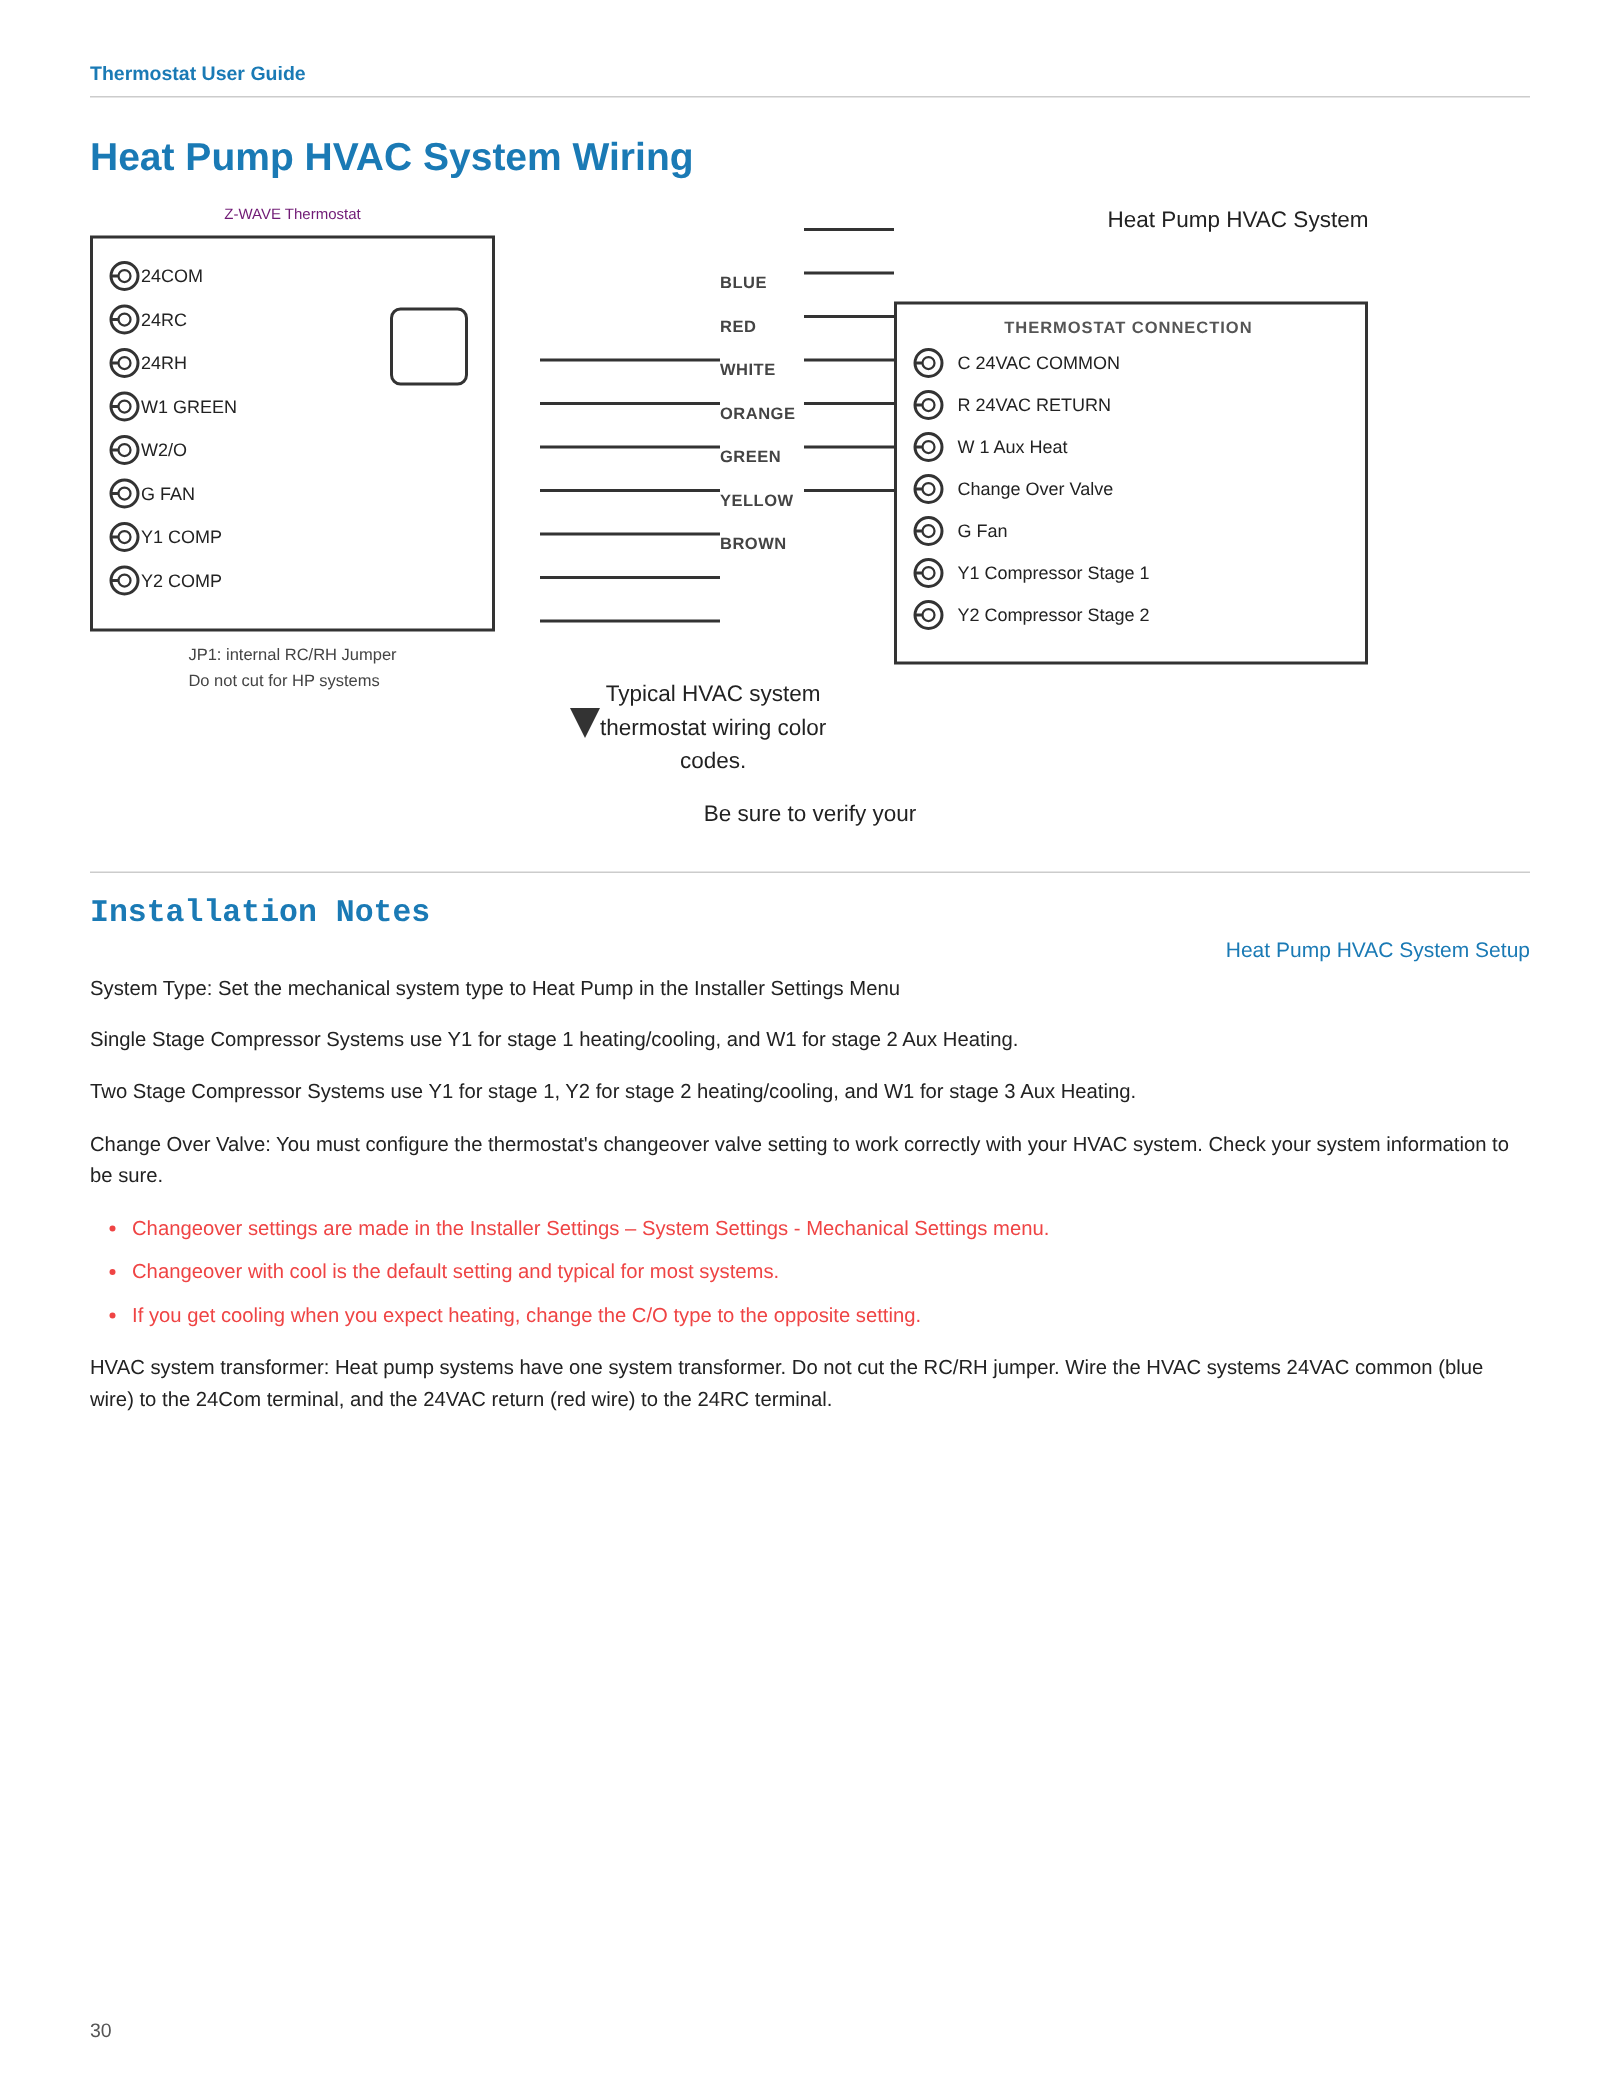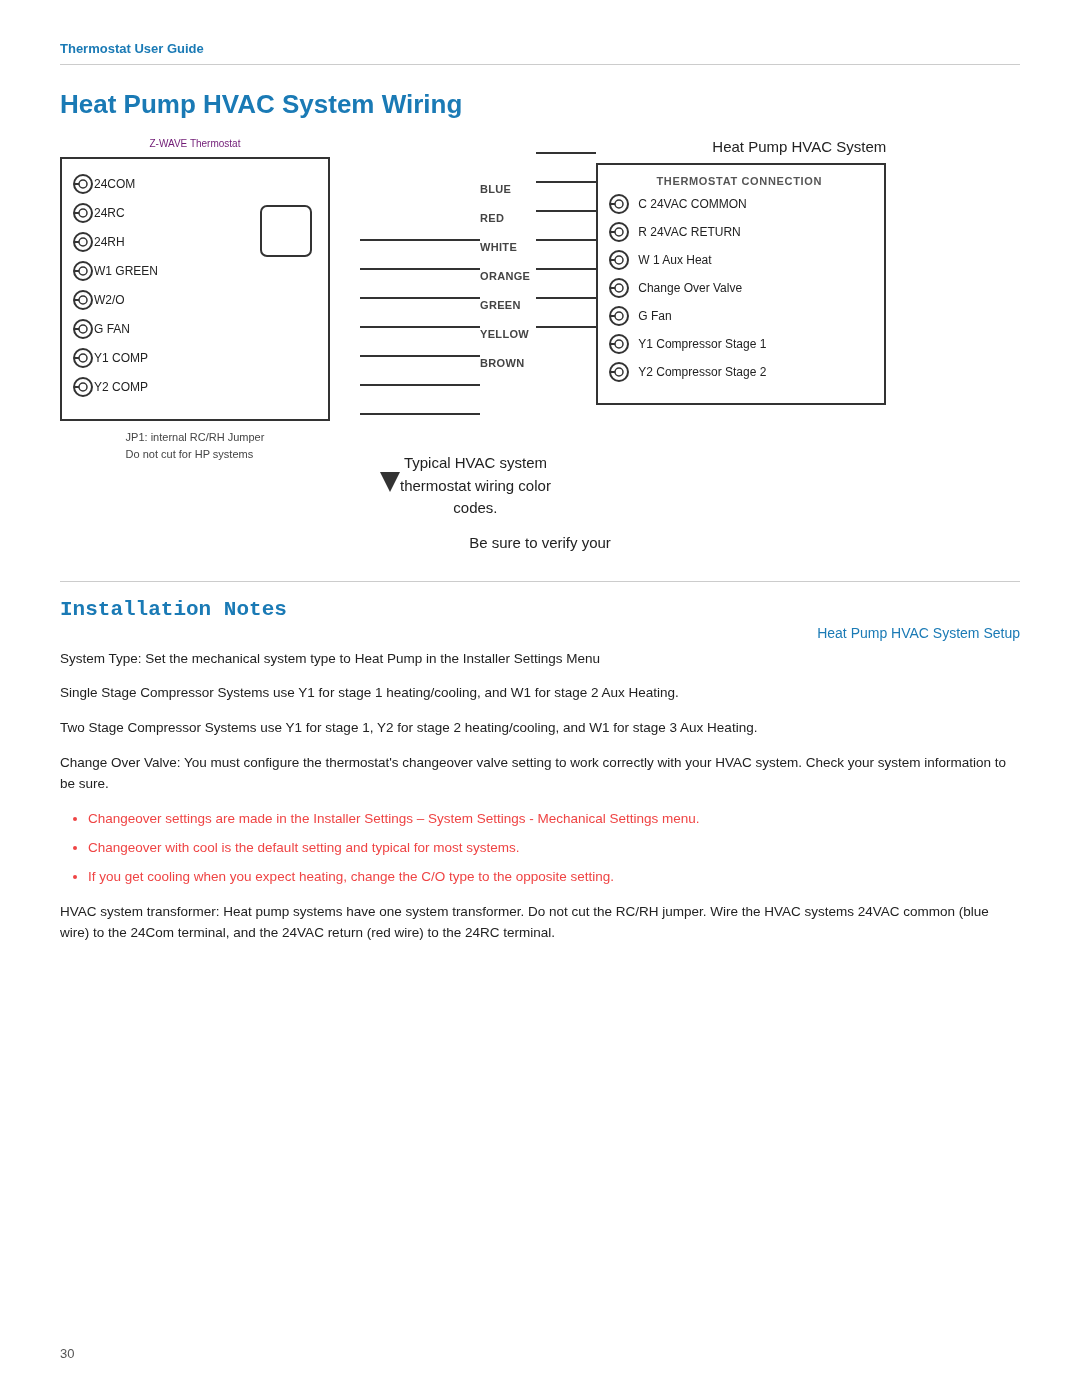--- a/index.html
+++ b/index.html
@@ -84,31 +84,32 @@
       font-size: 11px;
       font-weight: bold;
       color: #444;
       letter-spacing: 0.03em;
       text-transform: uppercase;
     }
     .hvac-box-wrapper {
       display: flex;
       flex-direction: column;
       align-items: flex-start;
+      gap: 38px;
     }
     .hvac-label {
       font-size: 15px;
       margin-bottom: 8px;
       color: #222;
       text-align: right;
       width: 100%;
     }
     .hvac-box {
       border: 2px solid #333;
-      width: 290px;
+      width: 316px;
       padding: 10px 14px 14px 10px;
       background: #fff;
     }
     .hvac-header {
       font-size: 11px;
       font-weight: bold;
       color: #555;
       letter-spacing: 0.06em;
       text-transform: uppercase;
       margin-bottom: 6px;

